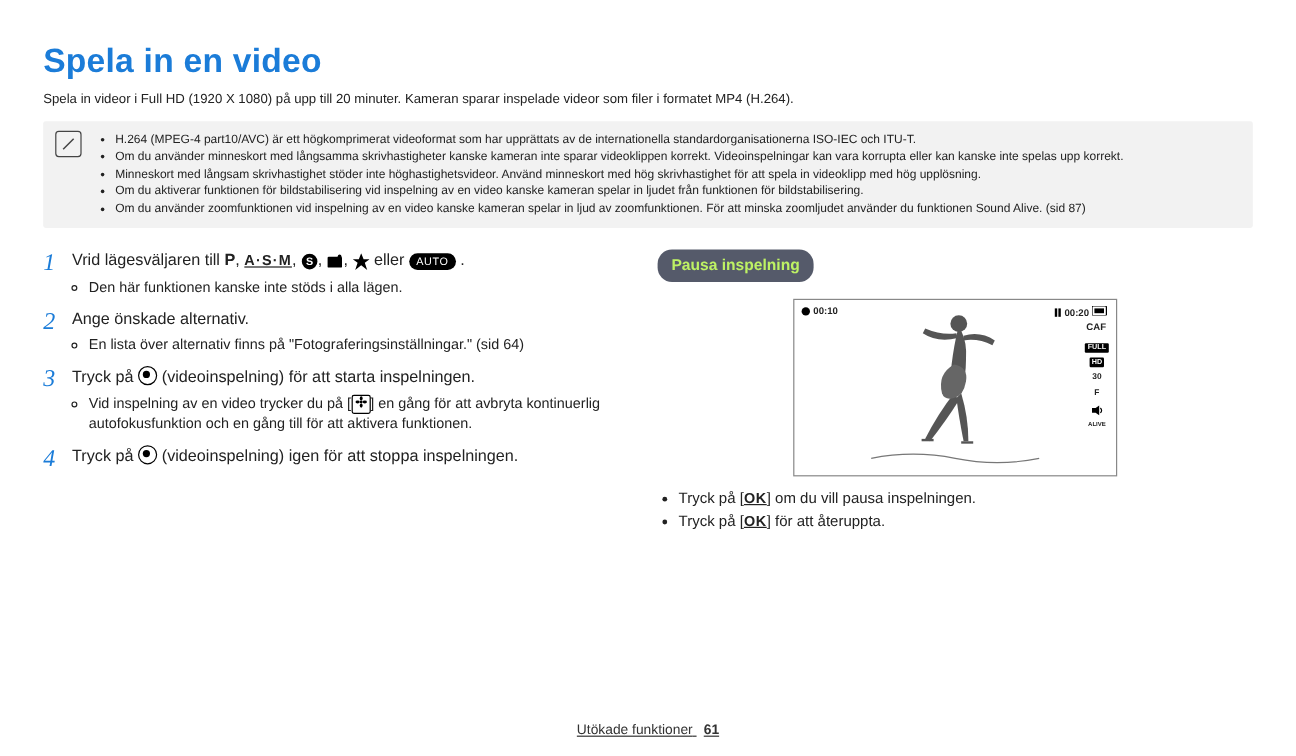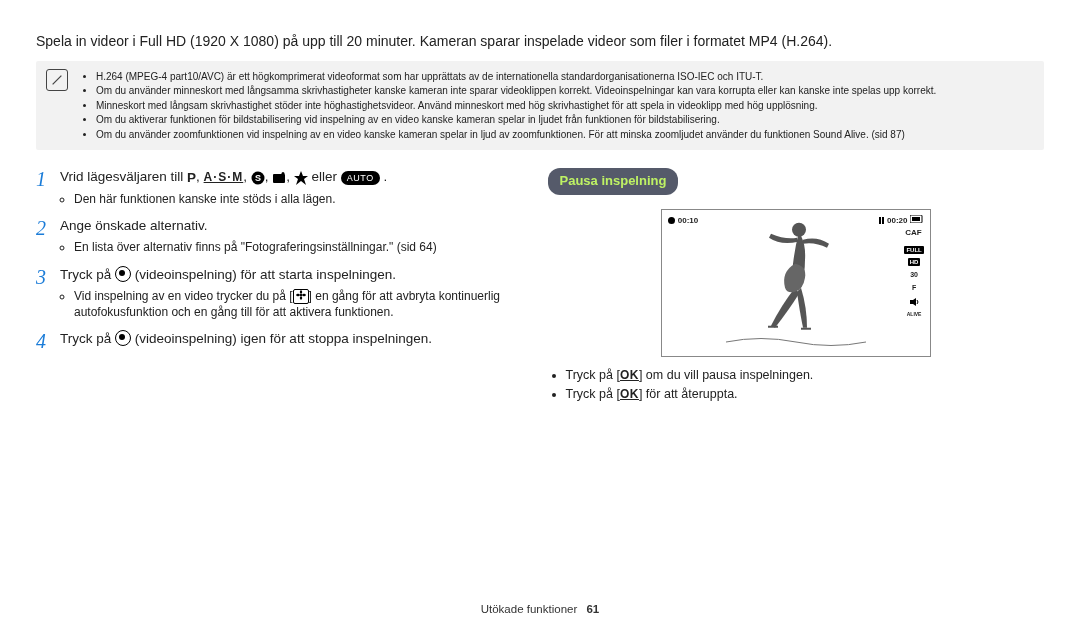--- a/index.html
+++ b/index.html
@@ -20,21 +20,21 @@
     height: 630px;
   }
   h1.title {
     color: #1b7cd8;
     font-size: 28px;
     font-weight: 700;
     margin: 0 0 6px 0;
     letter-spacing: 0.2px;
   }
   .intro {
-    font-size: 14px;
+    font-size: 11px;
     margin: 0 0 10px 0;
   }
   .note-box {
     background: #f2f2f2;
     border-radius: 2px;
     padding: 8px 10px 8px 46px;
     position: relative;
     font-size: 10px;
     line-height: 1.35;
     margin-bottom: 18px;
@@ -238,28 +238,30 @@
   }
   .right-bullets li { margin: 2px 0; }
 
   .footer {
     position: absolute;
     bottom: 12px;
     left: 0; right: 0;
     text-align: center;
     font-size: 11.5px;
     color: #333;
+    text-decoration: underline;
   }
   .footer .pn { font-weight: 700; margin-left: 6px;}
 </style>
 </head>
 <body>
 
 <div class="page">
 
+  <h1 class="title">Spela in en video</h1>
   <p class="intro">Spela in videor i Full HD (1920 X 1080) på upp till 20 minuter. Kameran sparar inspelade videor som filer i formatet MP4 (H.264).</p>
 
   <div class="note-box">
     <div class="note-icon">
       <svg viewBox="0 0 16 16">
           <path d="M3 13 L13 3 M3 3 L3 3" stroke="#444" stroke-width="1.4" fill="none"></path>
           <rect x="1" y="1" width="14" height="14" fill="none"></rect>
         </svg>
     </div>
     <ul>

